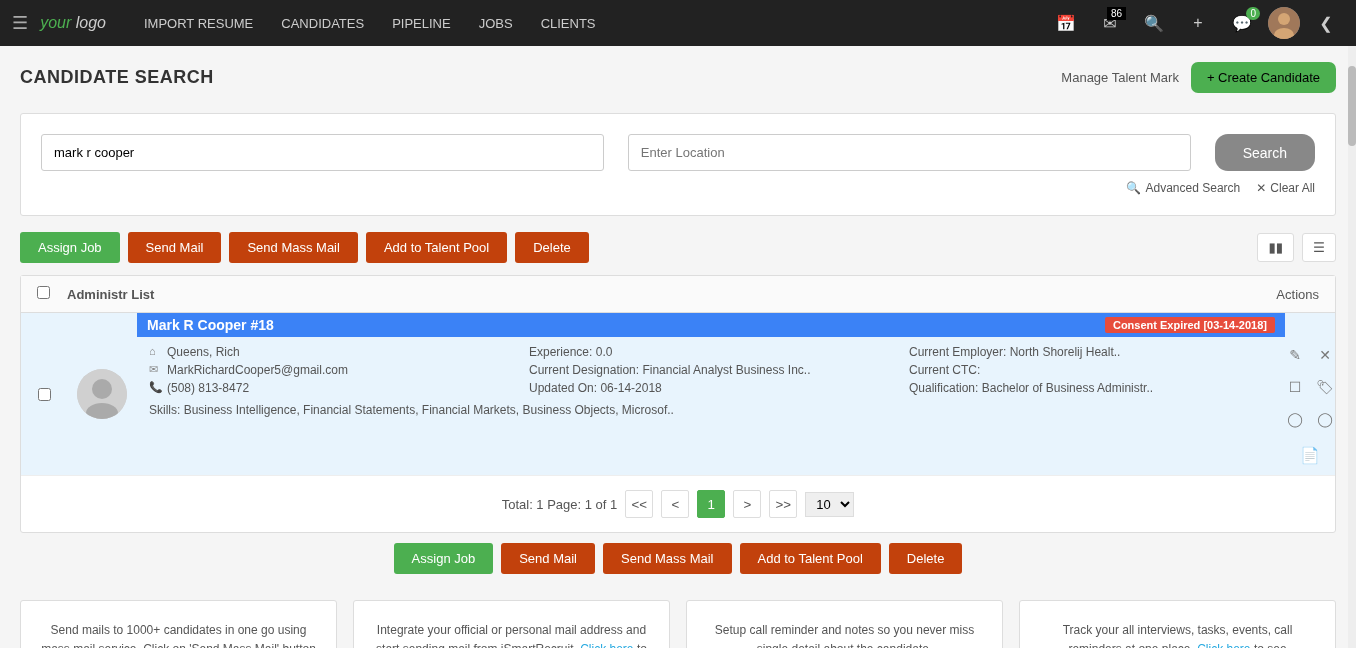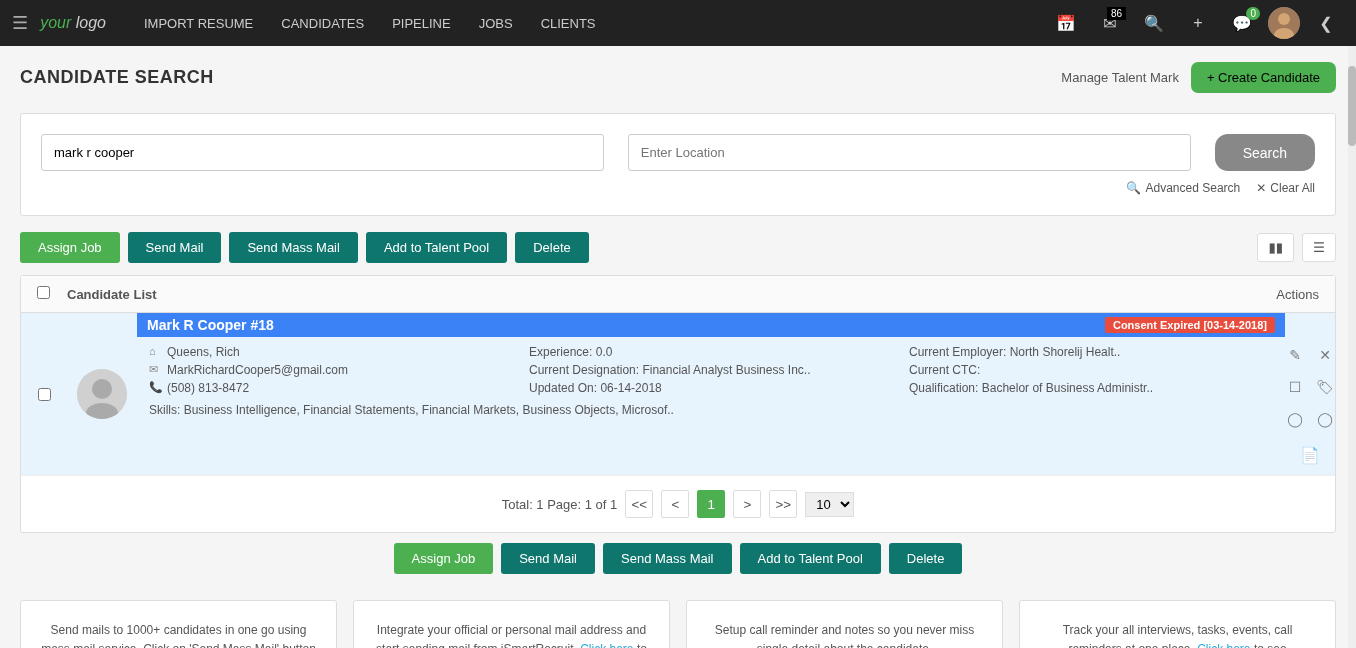--- a/index.html
+++ b/index.html
@@ -56,21 +56,21 @@
     .search-input { flex: 1; padding: 10px 12px; border: 1px solid #ccc; border-radius: 3px; font-size: 13px; }
     .location-input { flex: 1; padding: 10px 12px; border: 1px solid #ccc; border-radius: 3px; font-size: 13px; }
     .search-btn { background: #888; color: #fff; border: none; padding: 10px 28px; border-radius: 13px; font-size: 14px; cursor: pointer; }
     .search-links { display: flex; justify-content: flex-end; gap: 16px; font-size: 12px; }
     .adv-search-link { color: #555; cursor: pointer; display: flex; align-items: center; gap: 4px; }
     .clear-all-link { color: #555; cursor: pointer; display: flex; align-items: center; gap: 4px; }
 
     
     .action-bar { display: flex; gap: 8px; margin-bottom: 12px; align-items: center; }
     .btn-assign { background: #4caf50; color: #fff; border: none; padding: 8px 18px; border-radius: 3px; cursor: pointer; font-size: 13px; }
-    .btn-gray { background: #0f766e; color: #fff; border: none; padding: 8px 18px; border-radius: 3px; cursor: pointer; font-size: 13px; }
+    .btn-gray { background: #c2410c; color: #fff; border: none; padding: 8px 18px; border-radius: 3px; cursor: pointer; font-size: 13px; }
     .action-bar-right { margin-left: auto; display: flex; gap: 8px; align-items: center; }
     .view-btn { background: #fff; border: 1px solid #ddd; padding: 6px 10px; cursor: pointer; border-radius: 3px; color: #555; }
 
     
     .candidates-table { background: #fff; border: 1px solid #ddd; border-radius: 3px; }
     .table-header { display: flex; align-items: center; padding: 10px 16px; border-bottom: 1px solid #ddd; background: #fafafa; }
     .table-header-check { width: 30px; }
     .table-header-title { font-weight: bold; color: #555; font-size: 13px; flex: 1; }
     .table-header-actions { color: #555; font-size: 13px; }
 
@@ -185,21 +185,21 @@
       <button class="view-btn">☰</button>
     </div>
   </div>
 
   <div class="candidates-table">
 
     <div class="table-header">
       <div class="table-header-check">
         <input type="checkbox" style="">
       </div>
-      <div class="table-header-title">Candidate List</div>
+      <div class="table-header-title">Administr List</div>
       <div class="table-header-actions">Actions</div>
     </div>
 
     <div class="candidate-row candidate-row-highlight">
       <div class="candidate-check">
         <input type="checkbox" style="">
       </div>
       <div class="candidate-avatar">
         <div class="avatar-circle">
           <svg viewBox="0 0 50 50" width="50" height="50" fill="none">

